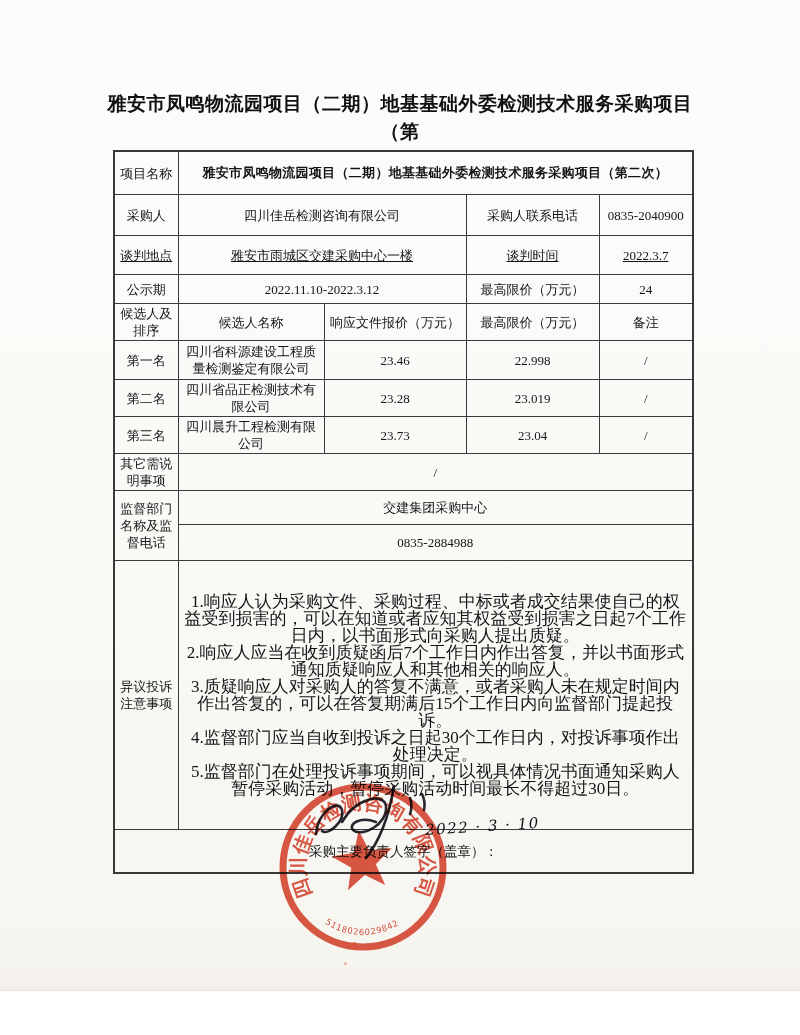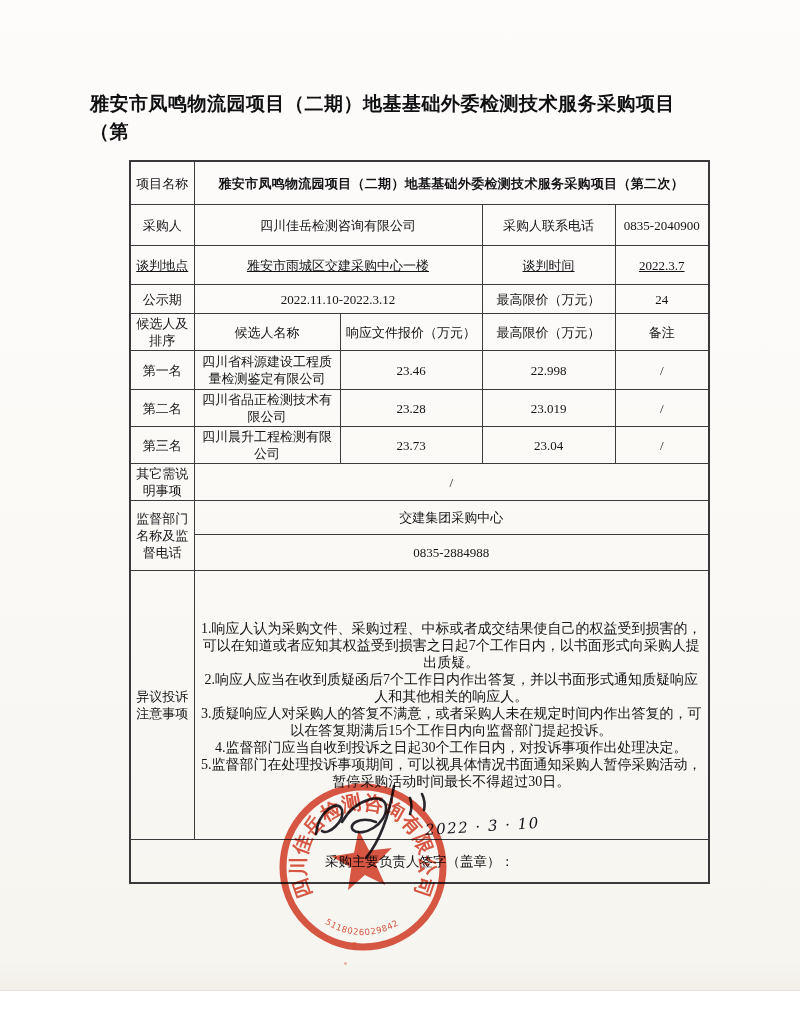--- a/index.html
+++ b/index.html
@@ -11,54 +11,54 @@
     font-family:"Liberation Serif","DejaVu Serif",serif;
     color:#141416;
   }
   .page{
     position:absolute;left:0;top:0;width:800px;height:990px;
     background:linear-gradient(180deg,#fdfcfb 0%,#fbf9f6 55%,#f7f5f0 97%,#f2efe9 100%);
     border-bottom:1px solid #e6e2db;
   }
   .doc-title{
     position:absolute;left:90px;top:90px;width:620px;
-    font-size:19px;font-weight:bold;
+    text-align:center;font-size:19px;font-weight:bold;
     line-height:28px;letter-spacing:0.5px;color:#101012;
   }
   table.doc{
-    position:absolute;left:113px;top:160px;width:579px;
+    position:absolute;left:113px;top:150px;width:579px;
     border-collapse:collapse;table-layout:fixed;
-    font-size:13px;color:#141416;margin-left:16px;
+    font-size:13px;color:#141416;
   }
   table.doc{border:2px solid #39393c;}
   table.doc td{
     border:1px solid #3b3b3e;
     vertical-align:middle;text-align:center;
     padding:1px 4px;line-height:17px;
     overflow:hidden;
   }
   td.lbl{text-align:left;padding-left:4px;line-height:19px;}
-  td.bold{font-weight:bold;letter-spacing:0.3px;}
+  td.bold{font-weight:bold;letter-spacing:0.3px;font-family:Liberation Mono, monospace;}
   tr.r1 td{height:40px;}
   tr.r2 td{height:38px;}
   tr.r3 td{height:36px;text-decoration:underline;}
   tr.r4 td{height:26px;}
   tr.r5 td{height:30px;}
   tr.r6 td{height:36px;}
   tr.r7 td{height:34px;}
   tr.r8 td{height:33px;}
   tr.r9 td{height:34px;}
   tr.r10a td{height:31px;}
   tr.r10b td{height:33px;}
   tr.r11 td{height:266px;}
   tr.r12 td{height:40px;}
   td.objection-body{
     vertical-align:top;text-align:left;
     padding:56px 5px 8px 8px;
-    font-size:14px;line-height:20.5px;
+    font-size:17px;line-height:20.5px;
   }
   td.sig-cell{text-align:left;padding-left:6px;font-size:13.5px;}
   .seal{
     position:absolute;left:268px;top:772px;width:190px;height:190px;
     mix-blend-mode:multiply;opacity:0.9;
   }
   .autograph{
     position:absolute;left:298px;top:776px;width:150px;height:90px;
     mix-blend-mode:multiply;opacity:0.95;
   }

